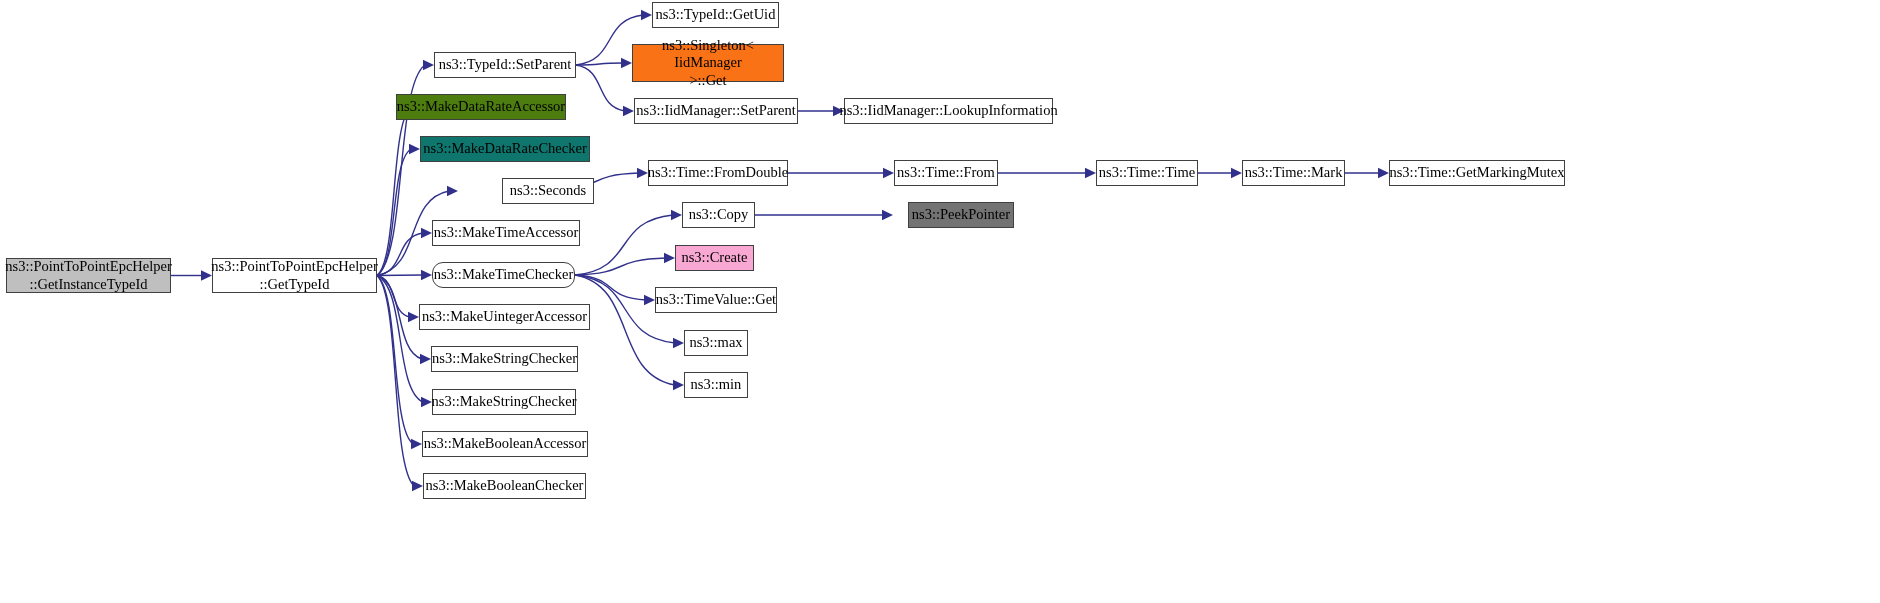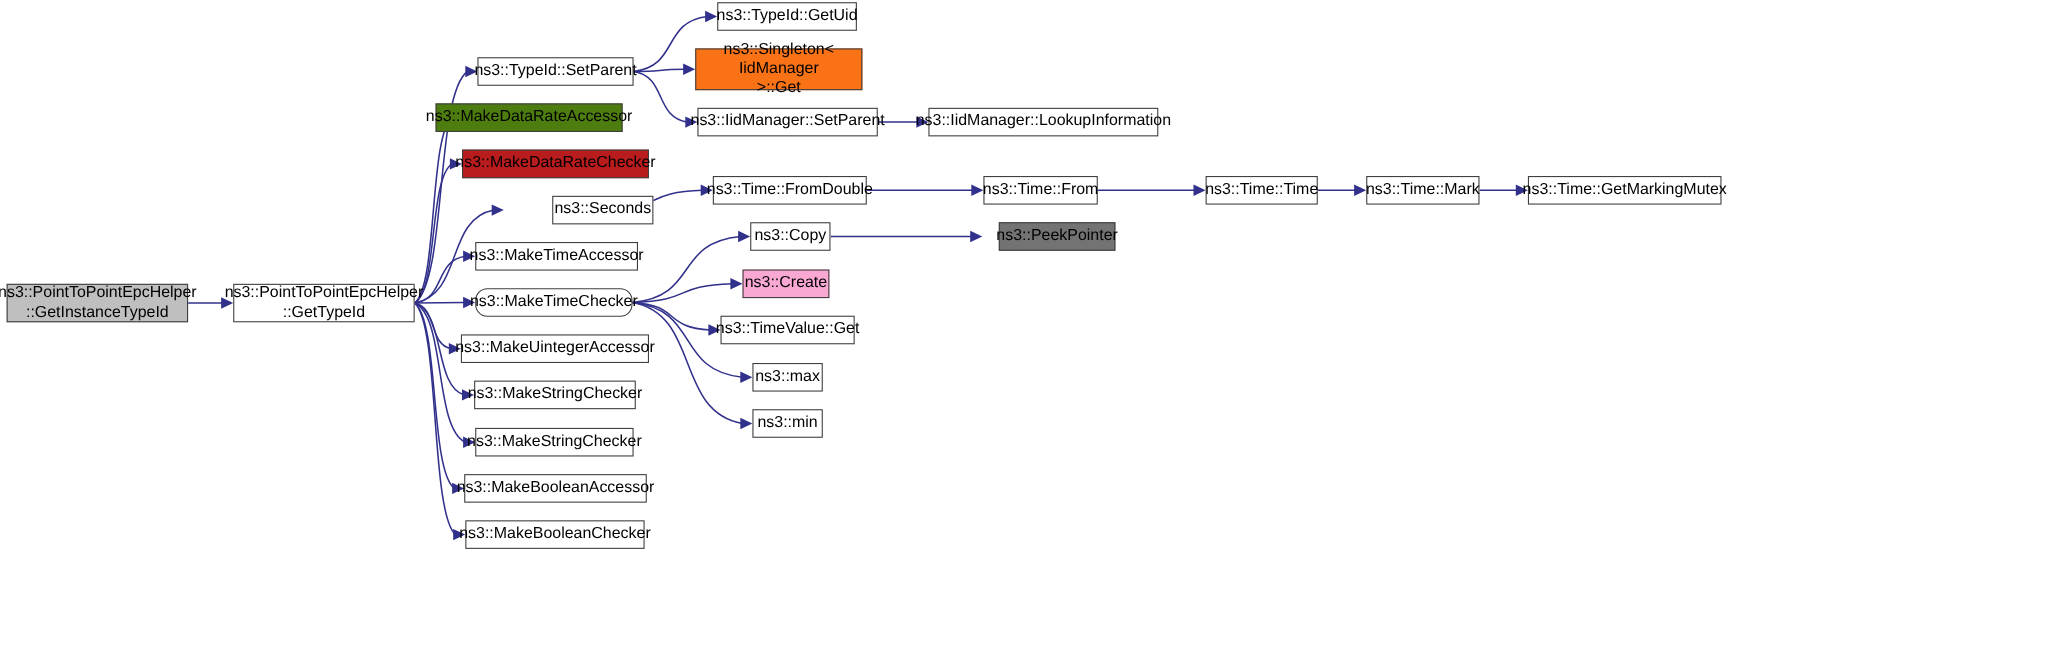--- a/index.html
+++ b/index.html
@@ -39,20 +39,21 @@
     white-space: pre-line;
     z-index: 5;
   }
   .node.highlight {
     background: #bfbfbf;
   }
   .node-label {
     display: block;
     padding: 0 4px;
     white-space: pre-line;
+    font-family: Liberation Serif, serif;
   }
 </style>
 </head>
 <body>
 
 <div id="canvas">
   <svg id="edge-layer" viewBox="0 0 1880 603" xmlns="http://www.w3.org/2000/svg">
       <path d="M 171 275.5 L 203 275.5" fill="none" stroke="#31318c" stroke-width="1.4"></path>
       <polygon points="212,275.5 201,270.3 201,280.7" fill="#31318c"></polygon>
       <path d="M 377 275.5 C 406.76 254.45, 395.24 86.05, 425 65" fill="none" stroke="#31318c" stroke-width="1.4"></path>
@@ -108,21 +109,21 @@
       <path d="M 575 275 C 637 286, 613 374, 675 385" fill="none" stroke="#31318c" stroke-width="1.4"></path>
       <polygon points="684,385 673,379.8 673,390.2" fill="#31318c"></polygon>
     </svg>
   <div id="node-layer">
       <div class="node highlight" style="left: 6px; top: 258px; width: 165px; height: 35px; border-color: rgb(64, 64, 64); background: rgb(191, 191, 191);"><span class="node-label">ns3::PointToPointEpcHelper
 ::GetInstanceTypeId</span></div>
       <div class="node" style="left: 212px; top: 258px; width: 165px; height: 35px; border-color: rgb(64, 64, 64); background: rgb(255, 255, 255);"><span class="node-label">ns3::PointToPointEpcHelper
 ::GetTypeId</span></div>
       <div class="node" style="left: 434px; top: 52px; width: 142px; height: 26px; border-color: rgb(64, 64, 64); background: rgb(255, 255, 255);"><span class="node-label">ns3::TypeId::SetParent</span></div>
       <div class="node" style="left: 396px; top: 94px; width: 170px; height: 26px; border-color: rgb(64, 64, 64); background: #4d7c0f;"><span class="node-label">ns3::MakeDataRateAccessor</span></div>
-      <div class="node" style="left: 420px; top: 136px; width: 170px; height: 26px; border-color: rgb(64, 64, 64); background: #b91c1c;"><span class="node-label">ns3::MakeDataRateChecker</span></div>
+      <div class="node" style="left: 420px; top: 136px; width: 170px; height: 26px; border-color: rgb(64, 64, 64); background: #0f766e;"><span class="node-label">ns3::MakeDataRateChecker</span></div>
       <div class="node" style="left: 458px; top: 178px; width: 92px; height: 26px; border-color: rgb(64, 64, 64); background: rgb(255, 255, 255); margin-left: 44px;"><span class="node-label">ns3::Seconds</span></div>
       <div class="node" style="left: 432px; top: 220px; width: 148px; height: 26px; border-color: rgb(64, 64, 64); background: rgb(255, 255, 255);"><span class="node-label">ns3::MakeTimeAccessor</span></div>
       <div class="node" style="left: 432px; top: 262px; width: 143px; height: 26px; border-color: rgb(64, 64, 64); background: rgb(255, 255, 255); border-radius: 11px;"><span class="node-label">ns3::MakeTimeChecker</span></div>
       <div class="node" style="left: 419px; top: 304px; width: 171px; height: 26px; border-color: rgb(64, 64, 64); background: rgb(255, 255, 255);"><span class="node-label">ns3::MakeUintegerAccessor</span></div>
       <div class="node" style="left: 431px; top: 346px; width: 147px; height: 26px; border-color: rgb(64, 64, 64); background: rgb(255, 255, 255);"><span class="node-label">ns3::MakeStringChecker</span></div>
       <div class="node" style="left: 432px; top: 389px; width: 144px; height: 26px; border-color: rgb(64, 64, 64); background: rgb(255, 255, 255);"><span class="node-label">ns3::MakeStringChecker</span></div>
       <div class="node" style="left: 422px; top: 431px; width: 166px; height: 26px; border-color: rgb(64, 64, 64); background: rgb(255, 255, 255);"><span class="node-label">ns3::MakeBooleanAccessor</span></div>
       <div class="node" style="left: 423px; top: 473px; width: 163px; height: 26px; border-color: rgb(64, 64, 64); background: rgb(255, 255, 255);"><span class="node-label">ns3::MakeBooleanChecker</span></div>
       <div class="node" style="left: 652px; top: 2px; width: 127px; height: 26px; border-color: rgb(64, 64, 64); background: rgb(255, 255, 255);"><span class="node-label">ns3::TypeId::GetUid</span></div>
       <div class="node" style="left: 632px; top: 44px; width: 152px; height: 38px; border-color: rgb(64, 64, 64); background: #f97316;"><span class="node-label">ns3::Singleton&lt; IidManager

